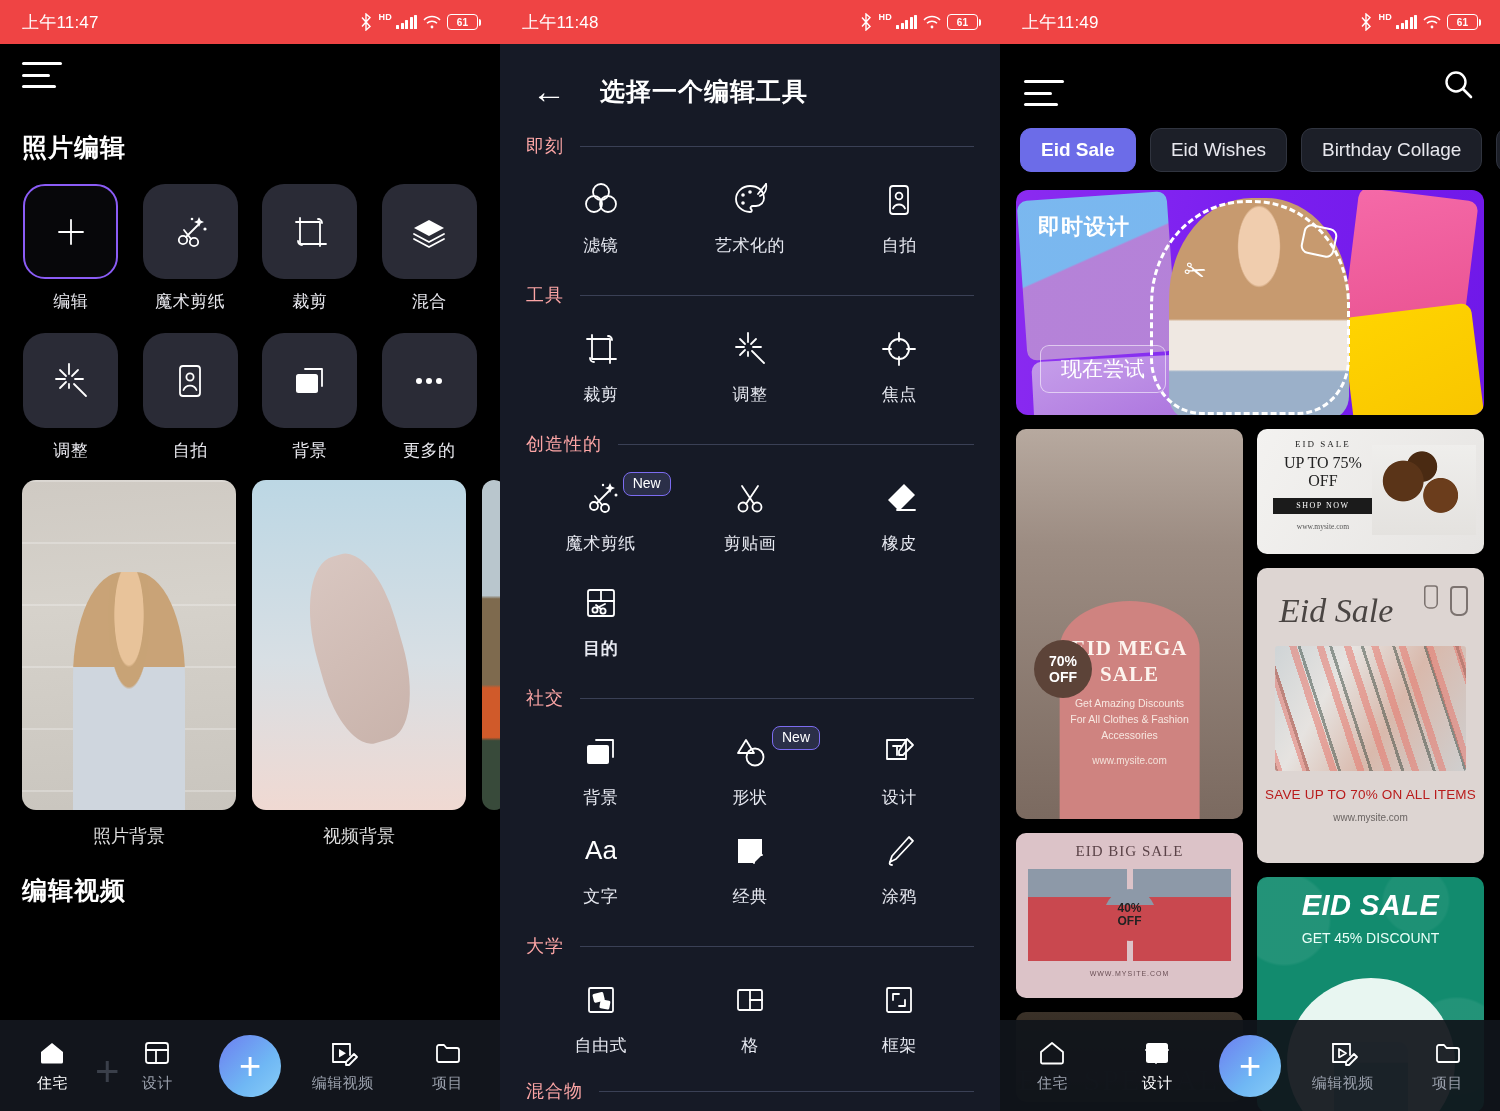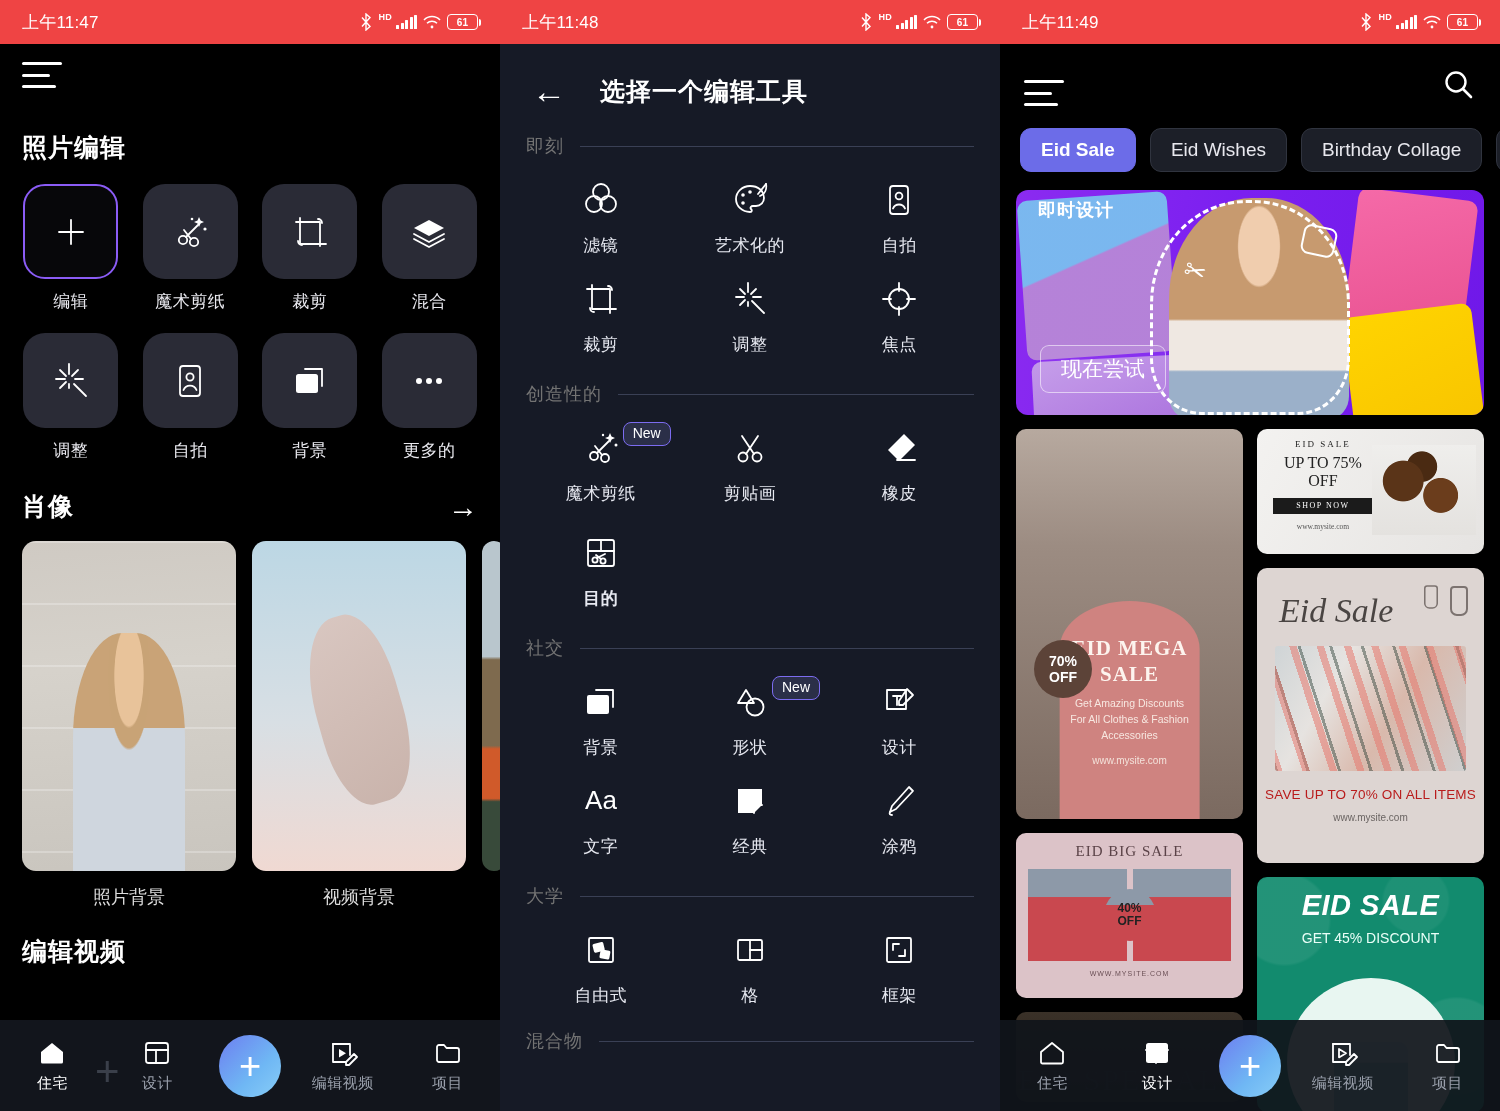--- a/index.html
+++ b/index.html
@@ -96,21 +96,21 @@
   }
   .ghost-plus { position:absolute; left:95px; bottom:18px; color:#3a3f4a; font-size:42px; font-weight:300; line-height:1; z-index:21;}
 
   
   .p2 { background:#161a26; }
   .p2-header { display:flex; align-items:center; gap:34px; padding:30px 26px 0 32px;}
   .back-arrow { font-size:34px; color:#fff; line-height:1; }
   .p2-title { color:#fff; font-size:25px; font-weight:600; letter-spacing:1px;}
   .group { padding: 0 26px; }
   .group-head { display:flex; align-items:center; gap:16px; margin-top:26px;}
-  .group-name { color:#737373; font-size:18px; white-space:nowrap; letter-spacing:1px;}
+  .group-name { color:#fca5a5; font-size:18px; white-space:nowrap; letter-spacing:1px;}
   .group-rule { flex:1; height:1px; background:#3a4055;}
   .tool-grid { display:grid; grid-template-columns:repeat(3,1fr); row-gap:28px; margin-top:20px;}
   .tool { display:flex; flex-direction:column; align-items:center; position:relative;}
   .tool .ico { width:44px; height:44px;}
   .tool-label { color:#e6e8f0; font-size:17px; margin-top:12px; letter-spacing:.5px;}
   .badge-new {
     position:absolute; top:-4px; left:calc(50% + 22px);
     border:1.5px solid #7c6cf0; background:#2b2f48; color:#fff;
     font-size:14px; padding:2px 9px; border-radius:8px; line-height:1.25;
   }
@@ -122,21 +122,21 @@
   .tabs { display:flex; gap:14px; padding:22px 0 0 20px; overflow:hidden;}
   .tab {
     border:1px solid #30343f; background:#1c1f28; color:#e8e8ee;
     padding:10px 20px; border-radius:11px; font-size:19px; white-space:nowrap;
   }
   .tab.active { background:#6c6ce8; border-color:#6c6ce8; color:#fff; font-weight:600;}
   .banner {
     margin:18px 16px 0 16px; height:225px; border-radius:12px; overflow:hidden;
     position:relative; background:linear-gradient(100deg,#8b2bf0 0%,#7b1ff0 45%,#6f18e8 100%);
   }
-  .banner-title { position:absolute; left:22px; top:8px; color:#fff; font-size:18px; font-weight:700; letter-spacing:1px; z-index:4;text-align:center;}
+  .banner-title { position:absolute; left:22px; top:22px; color:#fff; font-size:22px; font-weight:700; letter-spacing:1px; z-index:4;text-align:center;}
   .banner-btn {
     position:absolute; left:24px; bottom:22px; z-index:4;
     border:1.5px solid rgba(255,255,255,.55); border-radius:9px;
     color:#fff; font-size:21px; padding:9px 20px; background:rgba(255,255,255,.06);
   }
   .b-card { position:absolute; border-radius:10px; overflow:hidden; }
   .b1 { left:6px; top:6px; width:150px; height:160px; transform:rotate(-4deg);
         background:linear-gradient(160deg,#79c4ef 0 40%,#b98ad6 41% 100%); opacity:.92;}
   .b2 { left:18px; top:168px; width:160px; height:110px; transform:rotate(-3deg);
         background:linear-gradient(160deg,#c9a4e8,#a86fd8); opacity:.9;}
@@ -355,24 +355,20 @@
             <svg class="ico" viewBox="0 0 46 46">
                 <circle class="fill" cx="13" cy="23" r="3"></circle>
                 <circle class="fill" cx="23" cy="23" r="3"></circle>
                 <circle class="fill" cx="33" cy="23" r="3"></circle>
               </svg>
           </div>
           <div class="tile-label">更多的</div>
         </div>
       </div>
 
-      <div class="sec-head">
-        <div class="sec-title" style="margin-top:0">肖像</div>
-        <div class="arrow-right">→</div>
-      </div>
     </div>
 
     <div class="portrait-row">
       <div class="pcard">
         <div class="pthumb img-a"></div>
         <div class="pcaption">照片背景</div>
       </div>
       <div class="pcard">
         <div class="pthumb img-b"></div>
         <div class="pcaption">视频背景</div>
@@ -486,20 +482,24 @@
               <rect x="13" y="8" width="18" height="28" rx="3" stroke-width="2.4"></rect>
               <circle cx="22" cy="18" r="3.4" stroke-width="2"></circle>
               <path d="M16 30.5 a6.5 6.5 0 0 1 12 0" stroke-width="2"></path>
             </svg>
           <div class="tool-label">自拍</div>
         </div>
       </div>
     </div>
 
     <div class="group">
+      <div class="group-head">
+          <span class="group-name">工具</span>
+          <span class="group-rule"></span>
+        </div>
       <div class="tool-grid">
         <div class="tool">
           <svg class="ico" viewBox="0 0 44 44">
               <path d="M13 8 v24 h24"></path>
               <path d="M31 36 V12 H8"></path>
               <path d="M29 9 a4 4 0 0 1 4 4"></path>
               <path d="M15 35 a4 4 0 0 1-4-4"></path>
             </svg>
           <div class="tool-label">裁剪</div>
         </div>

